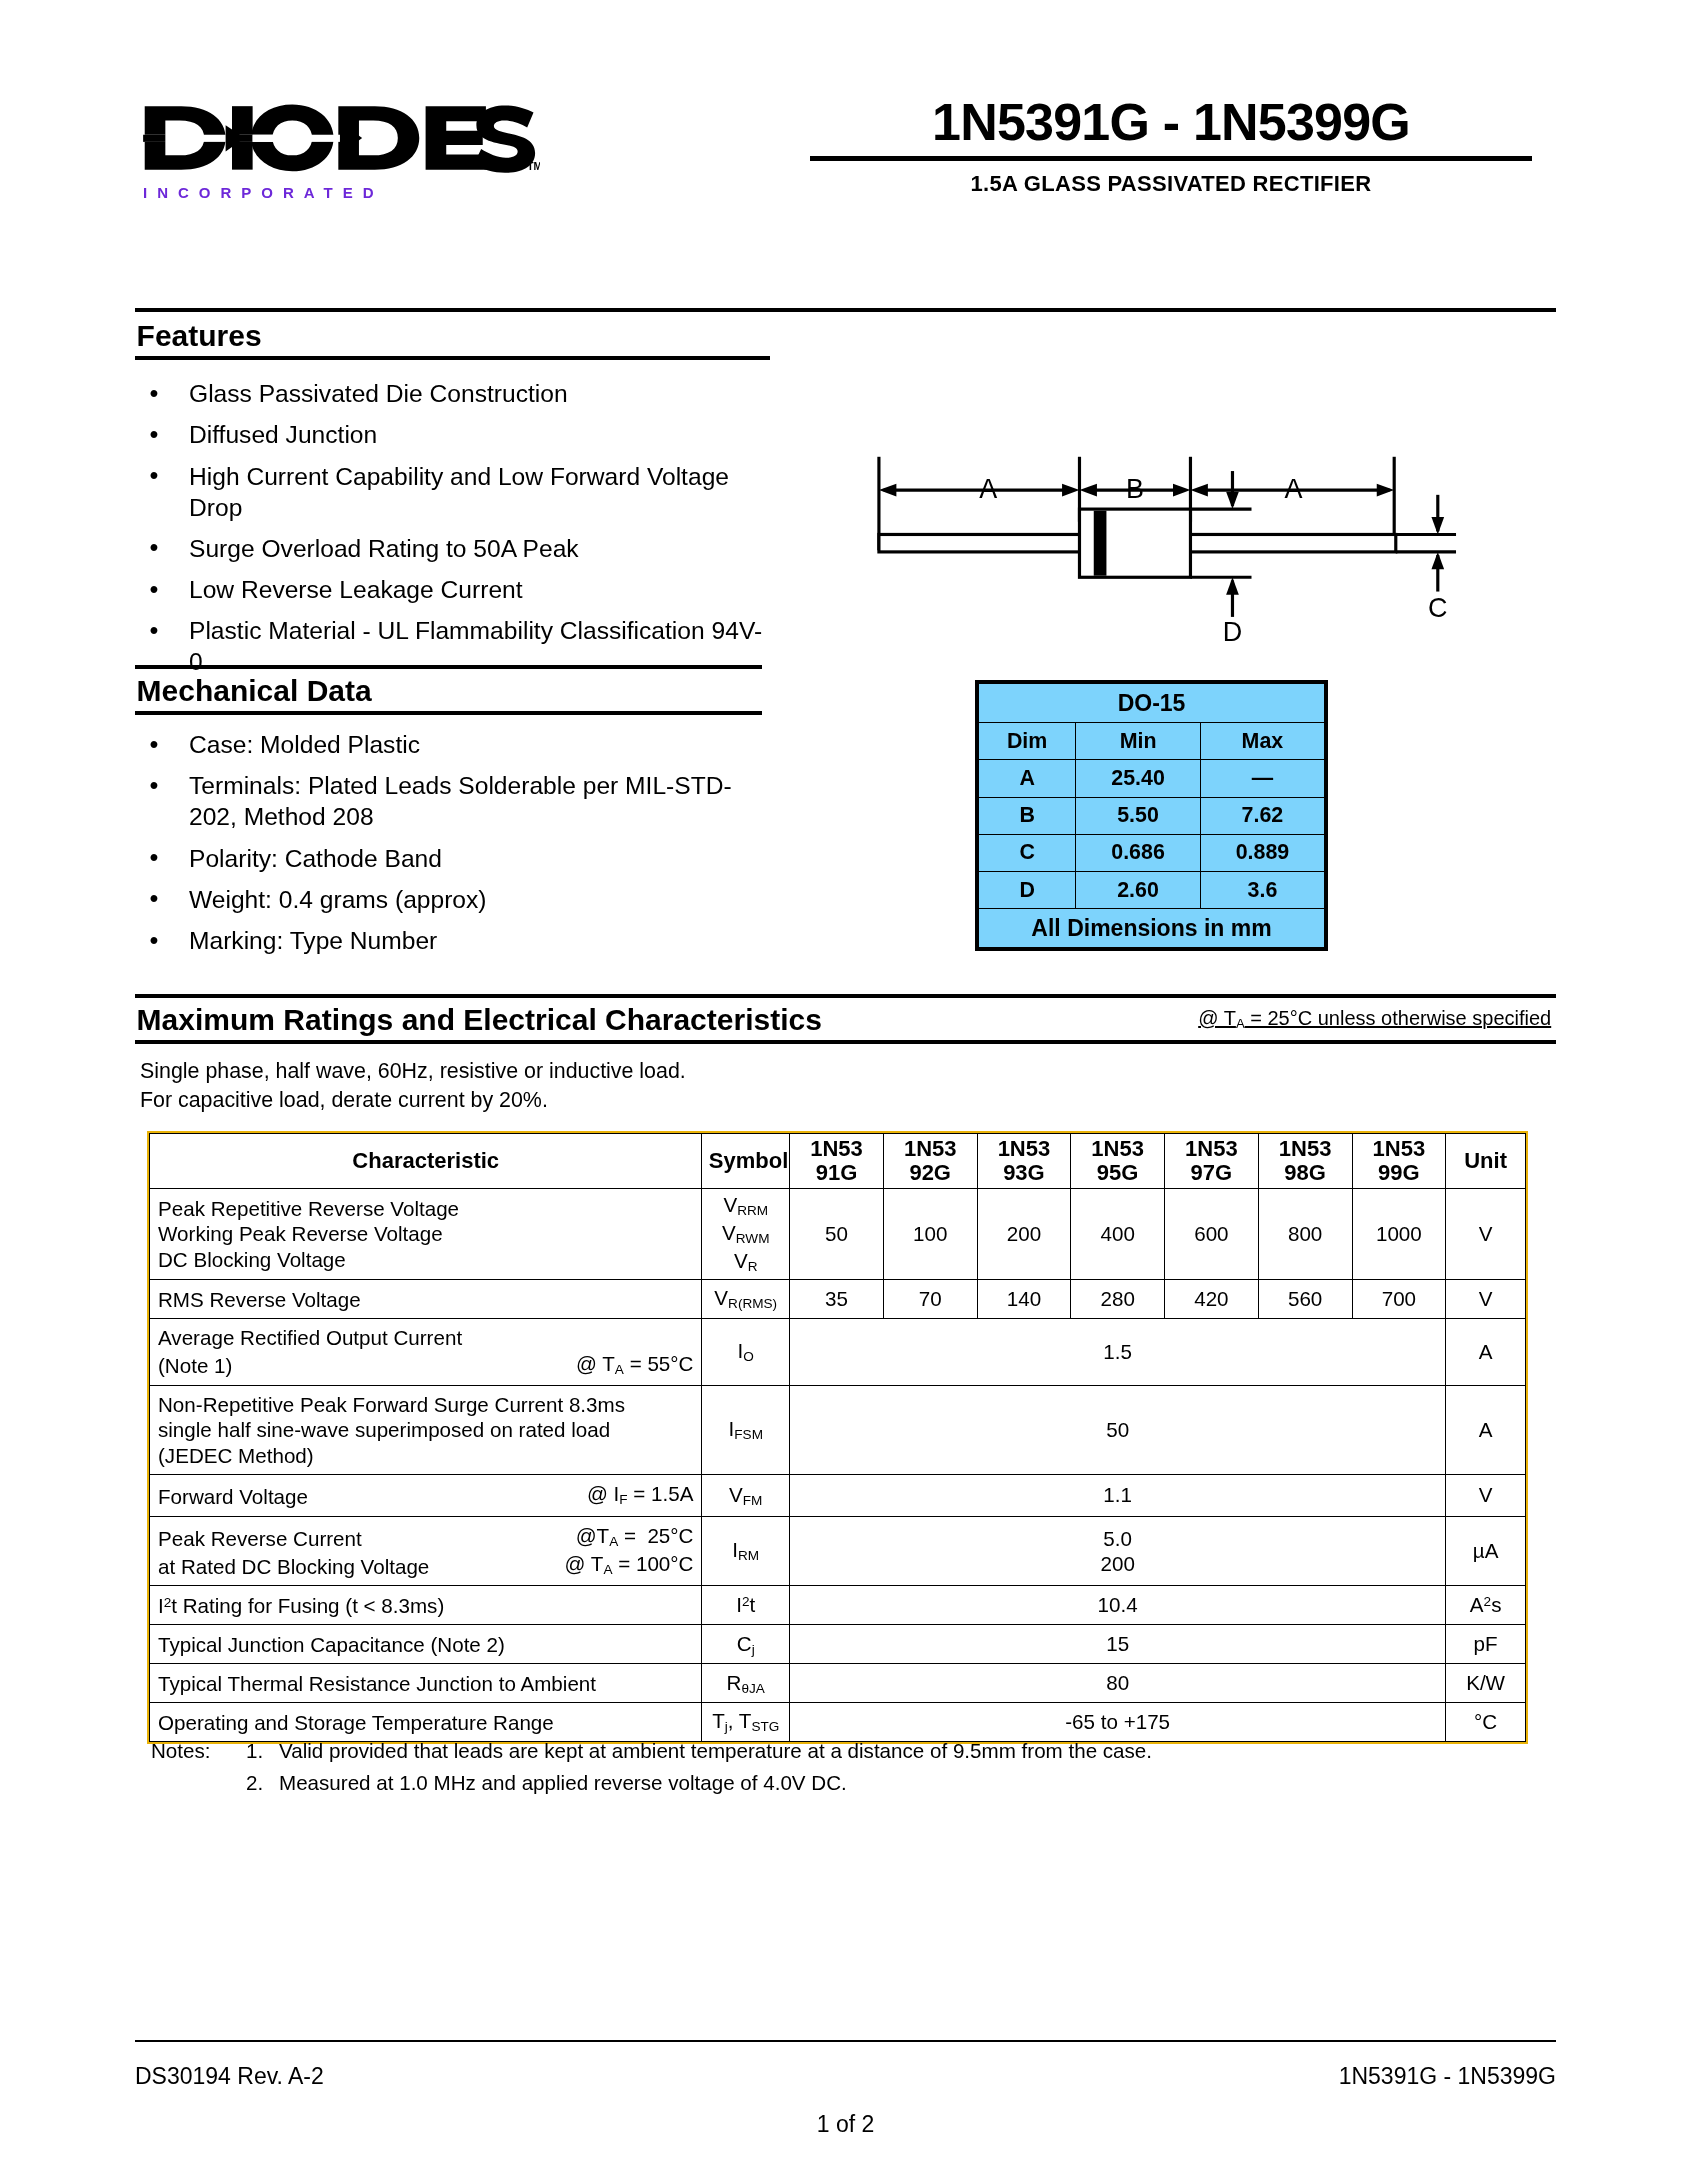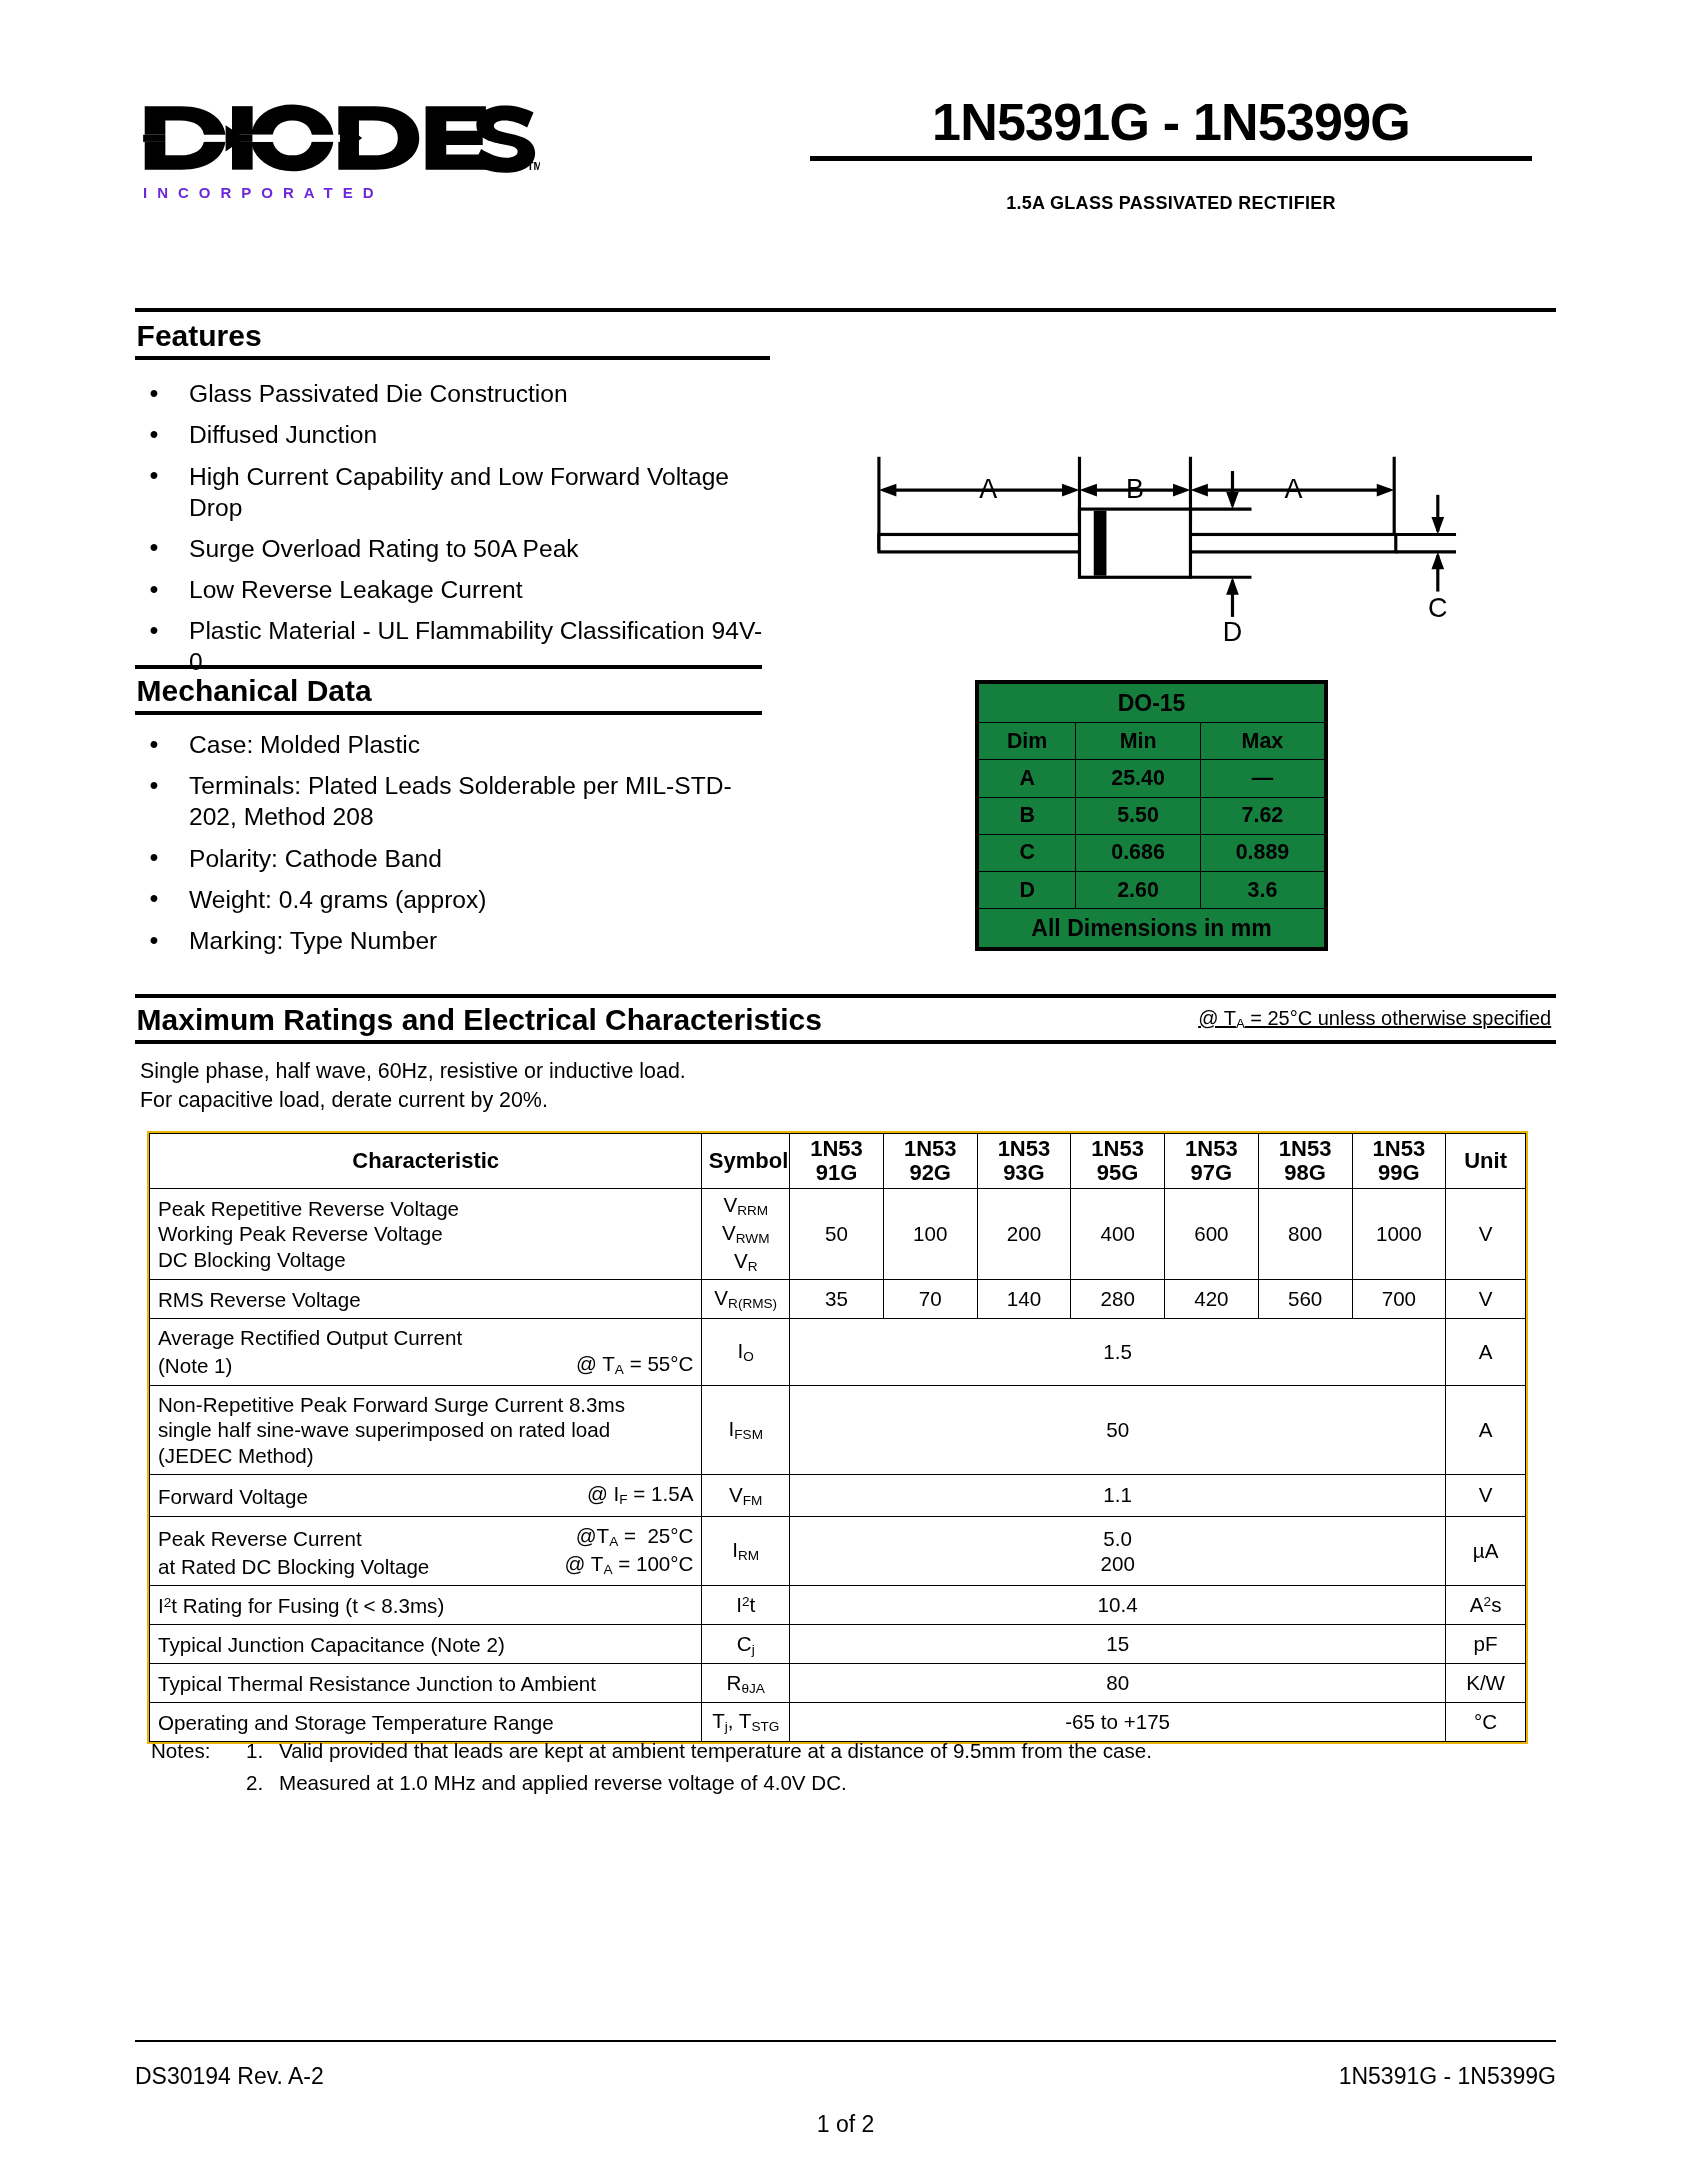--- a/index.html
+++ b/index.html
@@ -21,21 +21,21 @@
   }
 
   .hdr-right{position:absolute;left:651px;top:0;width:770px;text-align:center;}
   .hdr-title{
     font-family:"Liberation Sans", sans-serif;
     font-weight:bold;font-size:52px;letter-spacing:-0.8px;line-height:1.05;
   }
   .hdr-rule{height:4.8px;background:#000;margin:6.4px 24px 0 24px;}
   .hdr-sub{
     font-family:"Liberation Sans", sans-serif;
-    font-weight:bold;font-size:18px;letter-spacing:0.3px;margin-top:32px;
+    font-weight:bold;font-size:22px;letter-spacing:0.3px;margin-top:10px;
   }
 
   
   .sec{position:absolute;}
   .sec-rule-top{height:4px;background:#000;}
   .sec-rule-bot{height:4px;background:#000;}
   .sec-title{
     font-family:"Liberation Sans", sans-serif;
     font-weight:bold;font-size:30px;line-height:1.25;padding:3.2px 0 1.6px 1.6px;
   }
@@ -54,21 +54,21 @@
   ul.bul li::before{
     content:"\2022";position:absolute;left:9.5px;top:-2.4px;font-size:25.4px;
   }
 
   
   .pkg{position:absolute;left:861px;top:433px;width:651px;height:218px;}
 
   
   .do15{
     position:absolute;left:975px;top:680px;width:345px;
-    border:4px solid #000;border-collapse:collapse;background:#15803d;
+    border:4px solid #000;border-collapse:collapse;background:#7dd3fc;
   }
   .do15 table{border-collapse:collapse;width:100%;}
   .do15 td{
     border:1.6px solid #000;text-align:center;font-size:21.4px;padding:5.6px 3.2px;
     font-family:"Liberation Sans", sans-serif;
     font-weight:bold;
   }
   .do15 td.b{font-weight:bold;}
   .do15 .title-cell{font-weight:bold;font-size:23px;border-top:none;border-left:none;border-right:none;}
   .do15 .foot-cell{font-weight:bold;font-size:23px;border-bottom:none;border-left:none;border-right:none;}

